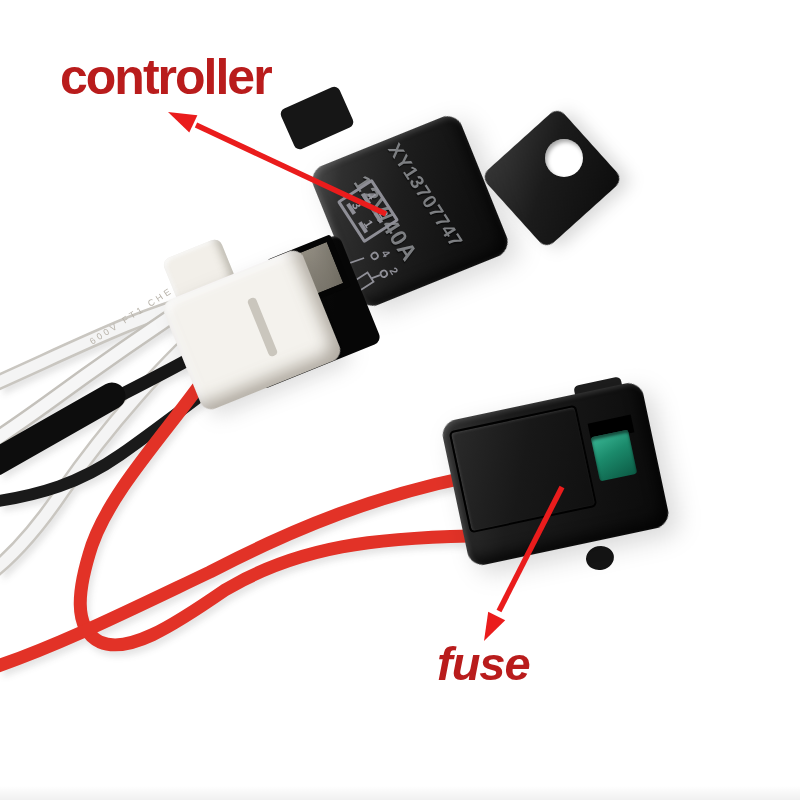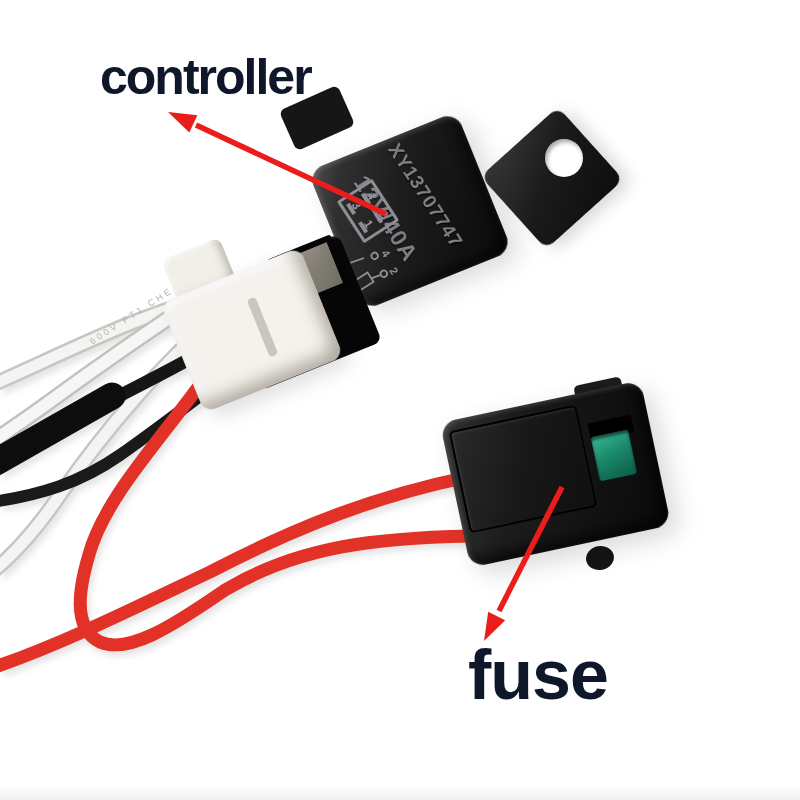--- a/index.html
+++ b/index.html
@@ -4,26 +4,25 @@
 <style>
   html,body{margin:0;padding:0;}
   body{
     width:800px;height:800px;position:relative;overflow:hidden;
     background:#ffffff;
     font-family:"Liberation Sans", sans-serif;
   }
   .abs{position:absolute;}
   
   .label{
-    position:absolute;font-weight:bold;color:#0f172a;line-height:1;
+    position:absolute;font-weight:bold;color:#b91c1c;line-height:1;
     letter-spacing:-2px;
-    margin-left:40px;
   }
   #controller-label{left:60px;top:52px;font-size:50px;}
-  #fuse-label{left:428px;top:640px;font-size:70px;letter-spacing:-1px;}
+  #fuse-label{left:437px;top:640px;font-size:47px;letter-spacing:-1px;font-style:italic;}
   
   #wire-layer{position:absolute;left:0;top:0;z-index:2;
     filter:drop-shadow(3px 5px 3px rgba(40,40,40,0.12));}
   #arrow-layer{position:absolute;left:0;top:0;z-index:10;}
   
   .relay-part{position:absolute;z-index:3;}
   #bracket-sliver{left:285px;top:96px;width:64px;height:44px;border-radius:6px;
     background:#161616;transform:rotate(-24deg);}
   #mount-tab{left:500px;top:129px;width:104px;height:98px;border-radius:10px;
     background:linear-gradient(150deg,#3a3a3a 0%,#1b1b1b 45%,#0d0d0d 100%);

